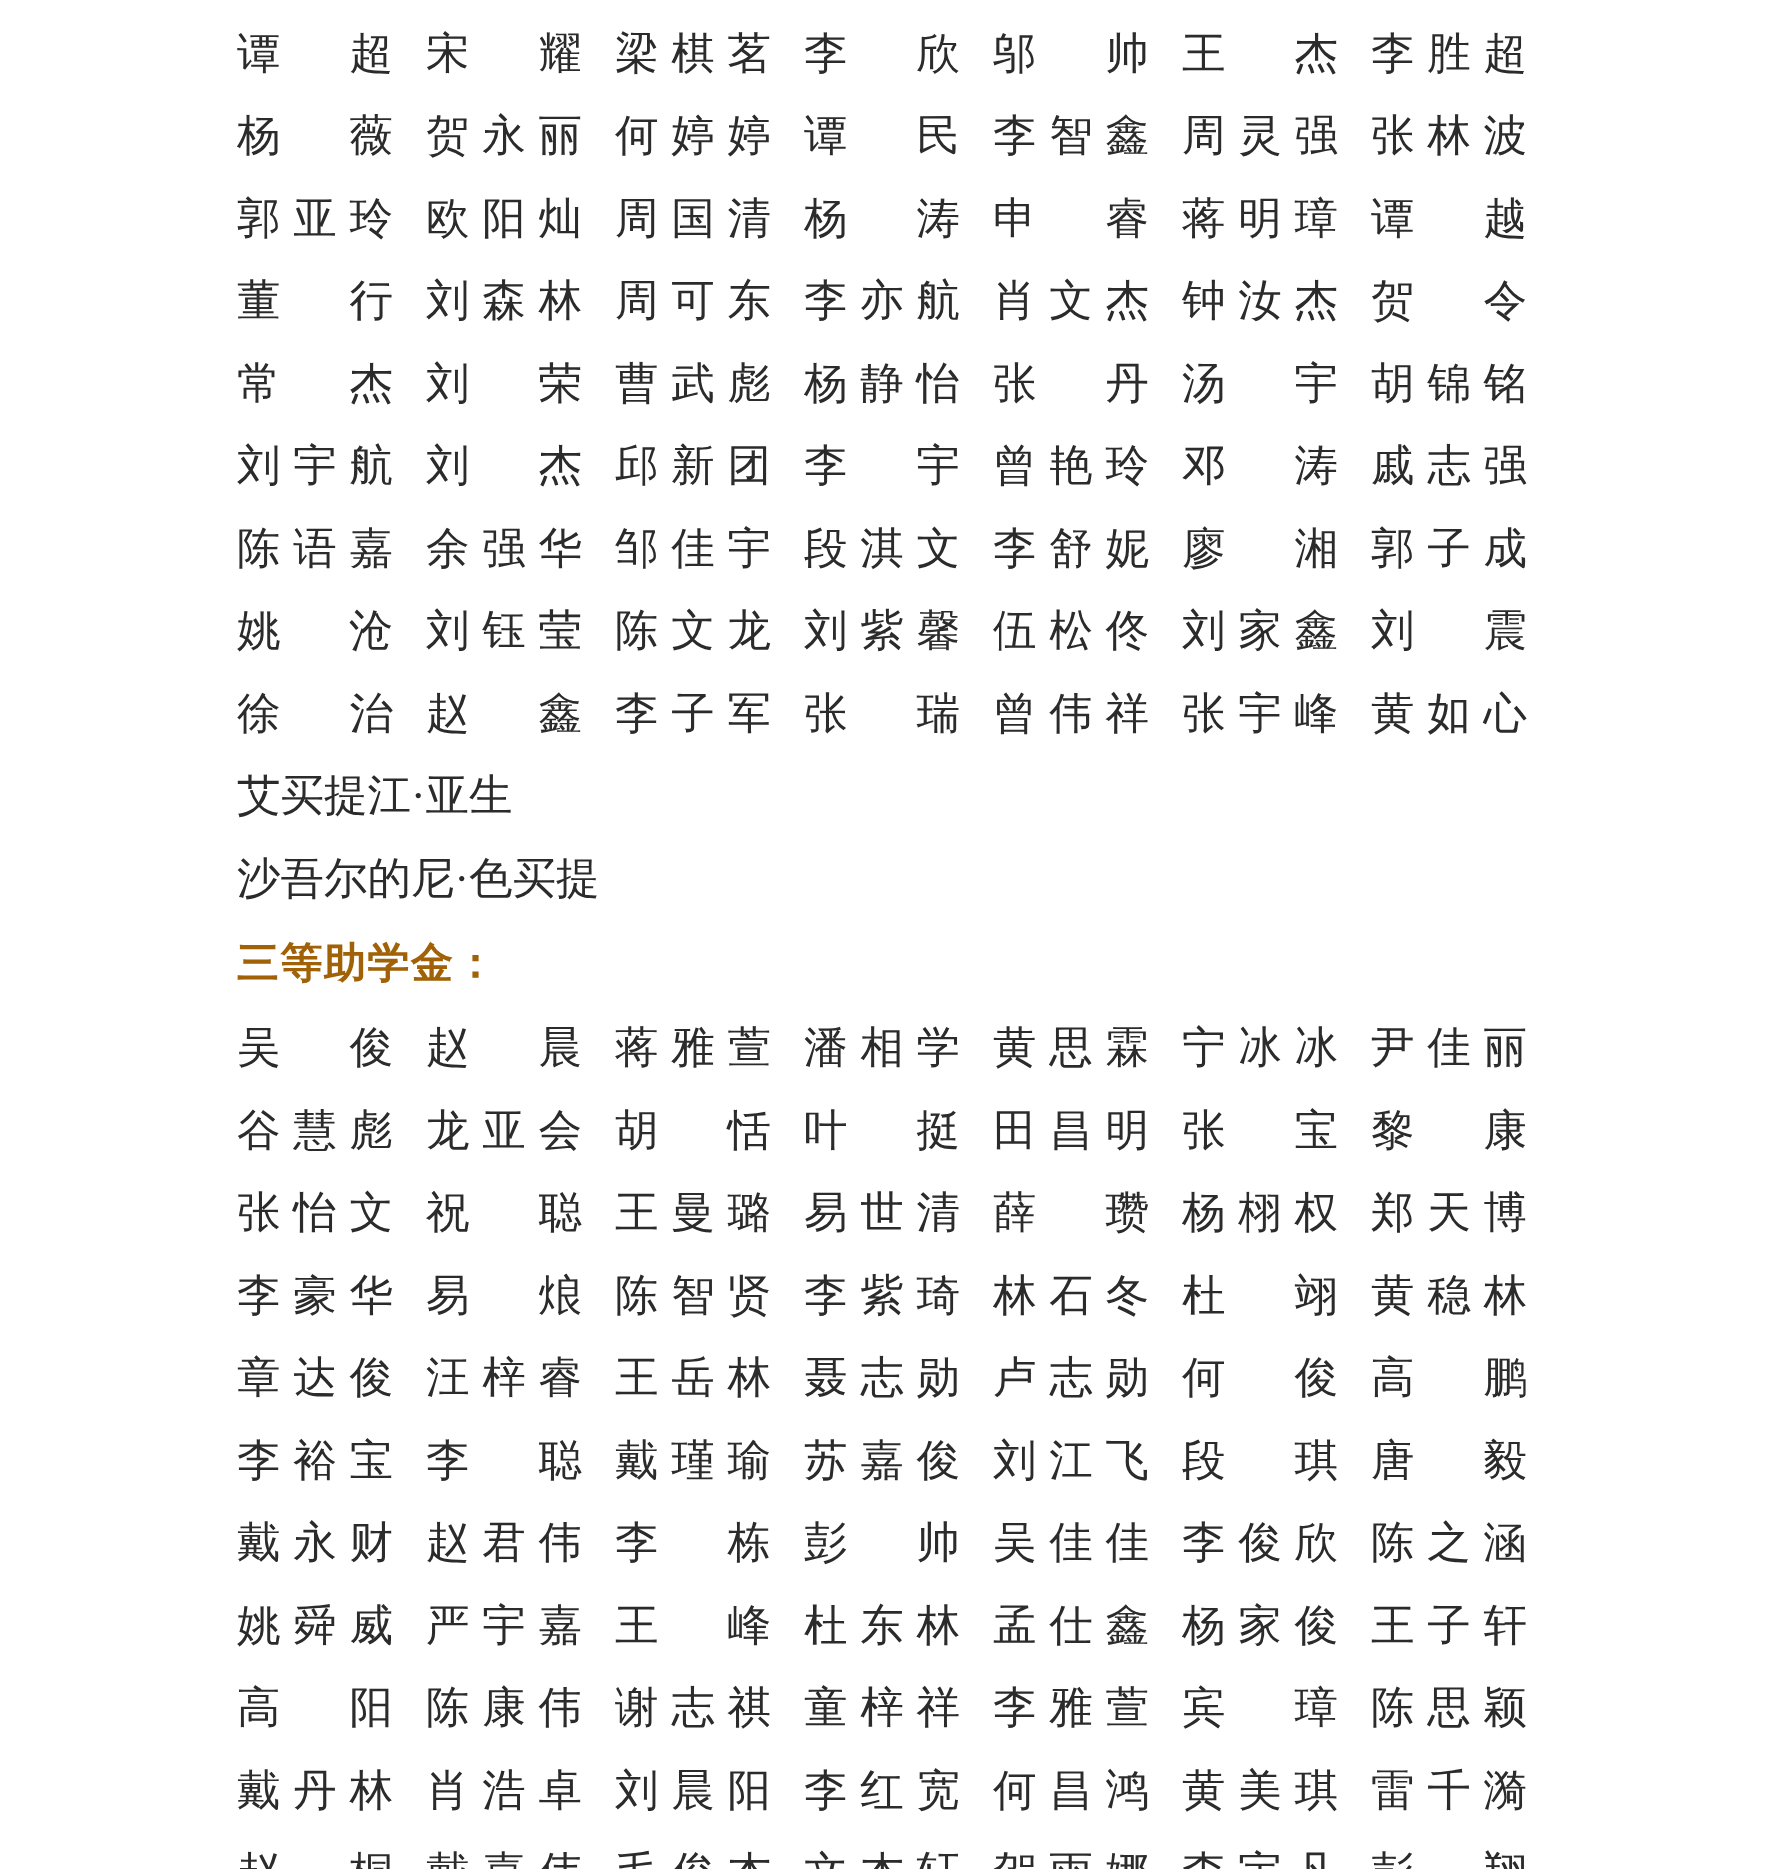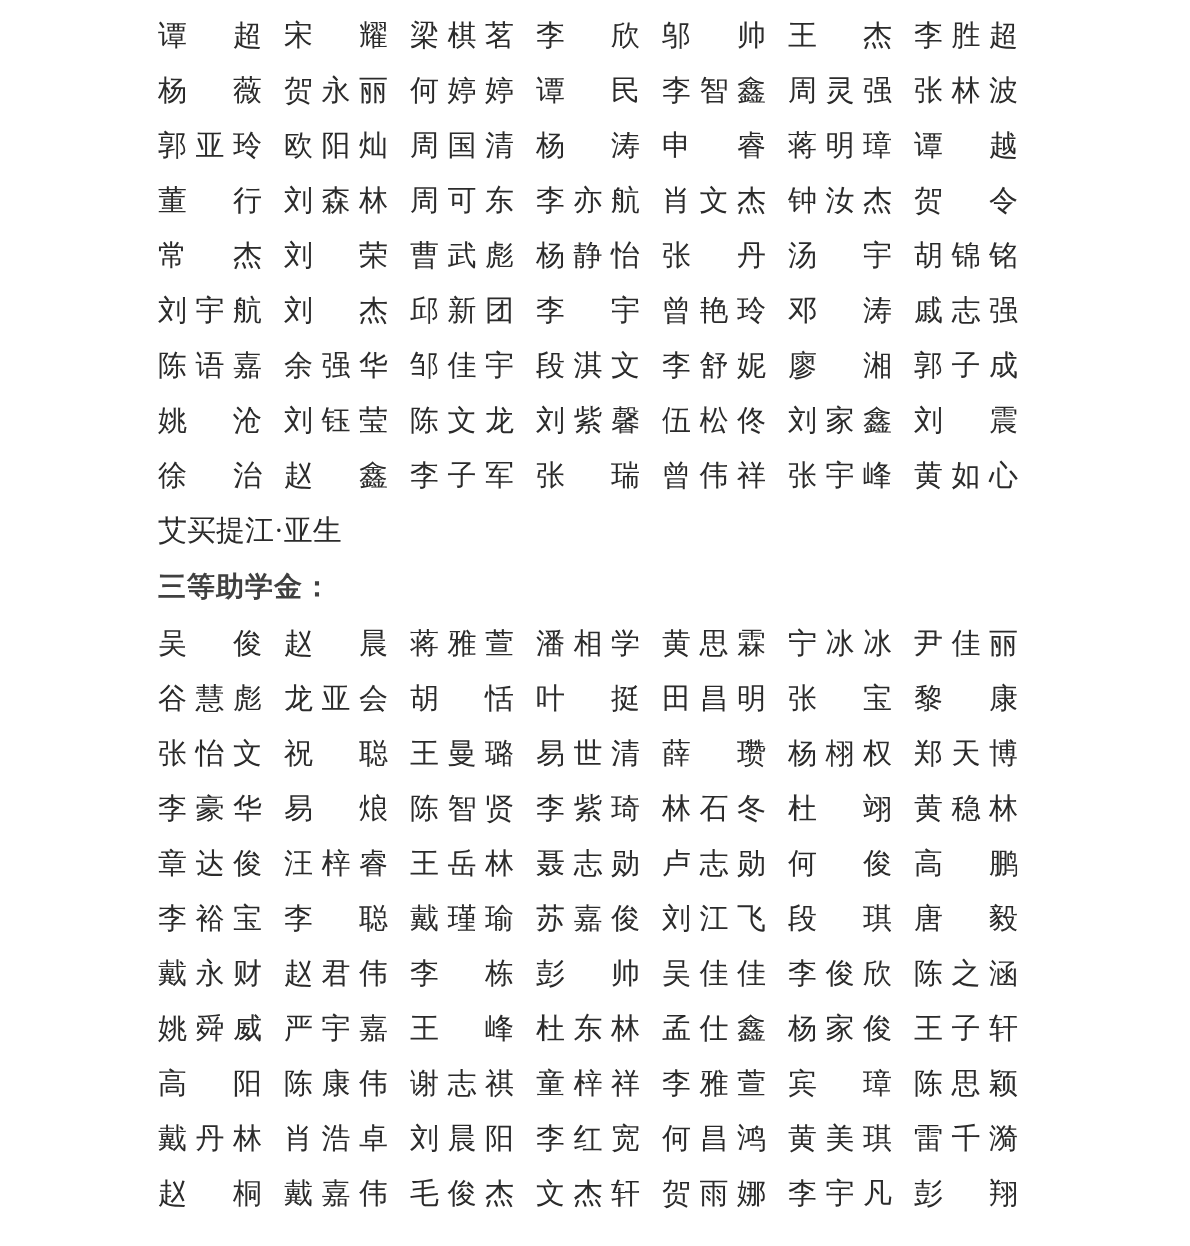--- a/index.html
+++ b/index.html
@@ -47,21 +47,21 @@
   }
   .name-cell .nm span {
     display: inline-block;
   }
   .full-row {
     grid-column: 1 / span 3;
   }
   .section-title {
     font-size: 28px;
     font-weight: bold;
-    color: #404040;
+    color: #a16207;
     height: 58px;
     line-height: 58px;
     letter-spacing: 1px;
   }
 </style>
 </head>
 <body>
 
 <div class="page">
   <div id="content">
@@ -350,20 +350,21 @@
             <span>张</span>
             <span>宇</span>
             <span>峰</span>
           </span></div>
         <div class="name-cell"><span class="nm">
             <span>黄</span>
             <span>如</span>
             <span>心</span>
           </span></div>
         <div class="name-cell wide full-row"><span class="nm">艾买提江·亚生</span></div>
+        <div class="name-cell wide full-row"><span class="nm">沙吾尔的尼·色买提</span></div>
       </div>
       <div class="section-title">三等助学金：</div>
       <div class="name-grid">
         <div class="name-cell"><span class="nm">
             <span>吴</span>
             <span>俊</span>
           </span></div>
         <div class="name-cell"><span class="nm">
             <span>赵</span>
             <span>晨</span>

